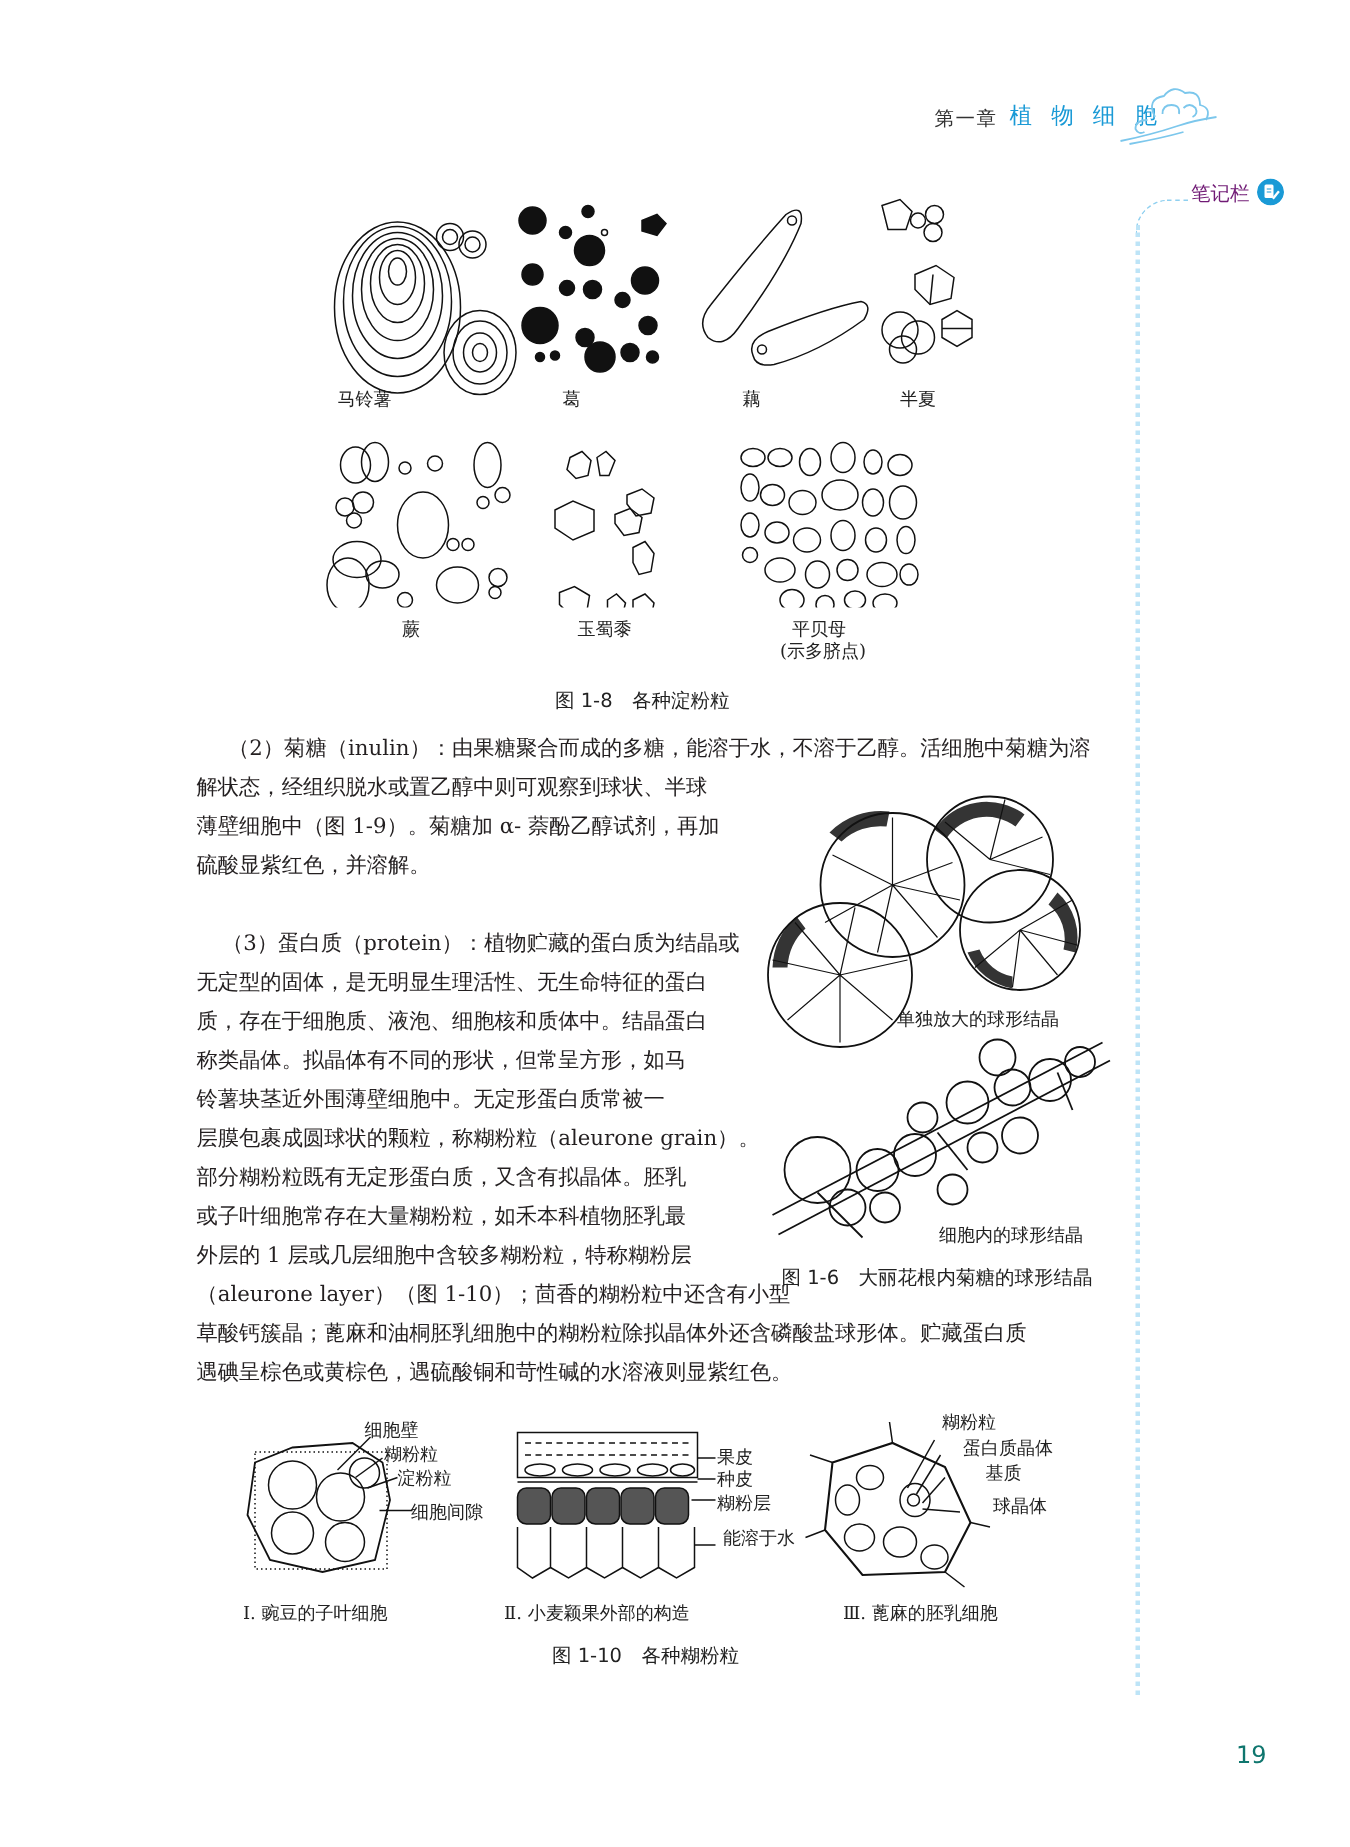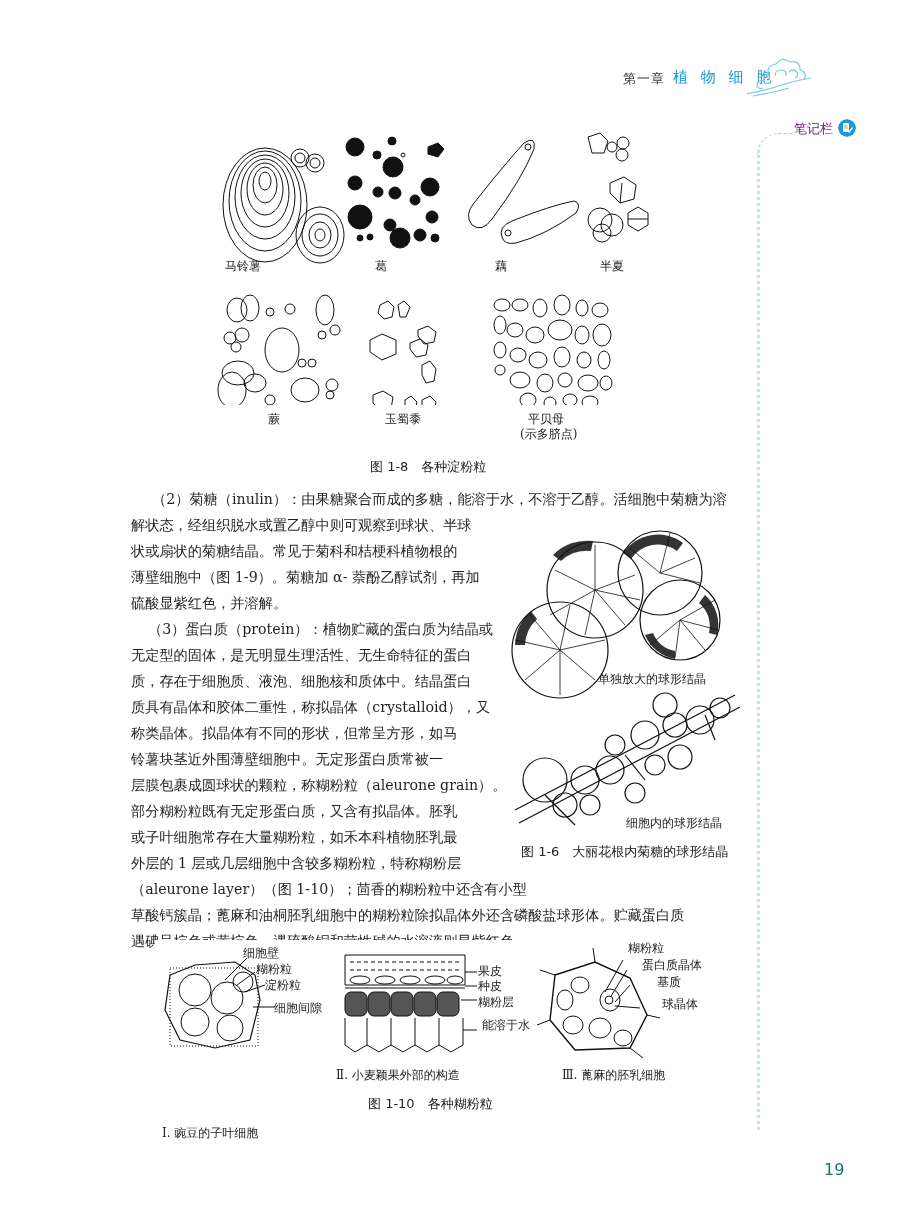--- a/index.html
+++ b/index.html
@@ -202,32 +202,30 @@
 <div class="abs label" style="left:528px;top:411px;width:60px">平贝母</div>
 <div class="abs label" style="left:520px;top:426px;width:76px">(示多脐点)</div>
 
 <div class="abs caption" style="left:370px;top:458px">图 1-8　各种淀粉粒</div>
 
 <div class="abs para" style="left:148px;top:486px">
   <span class="ln" style="margin-left:4px">（2）菊糖（inulin）：由果糖聚合而成的多糖，能溶于水，不溶于乙醇。活细胞中菊糖为溶</span>
 </div>
 <div class="abs para" style="left:131px;top:512px">
   <span class="ln">解状态，经组织脱水或置乙醇中则可观察到球状、半球</span>
-  <span class="ln">状或扇状的菊糖结晶。常见于菊科和桔梗科植物根的</span>
   <span class="ln">薄壁细胞中（图 1-9）。菊糖加 α- 萘酚乙醇试剂，再加</span>
   <span class="ln">硫酸显紫红色，并溶解。</span>
 </div>
 
 <div class="abs para" style="left:148px;top:616px">
   <span class="ln">（3）蛋白质（protein）：植物贮藏的蛋白质为结晶或</span>
 </div>
 <div class="abs para" style="left:131px;top:642px">
   <span class="ln">无定型的固体，是无明显生理活性、无生命特征的蛋白</span>
   <span class="ln">质，存在于细胞质、液泡、细胞核和质体中。结晶蛋白</span>
-  <span class="ln">质具有晶体和胶体二重性，称拟晶体（crystalloid），又</span>
   <span class="ln">称类晶体。拟晶体有不同的形状，但常呈方形，如马</span>
   <span class="ln">铃薯块茎近外围薄壁细胞中。无定形蛋白质常被一</span>
   <span class="ln">层膜包裹成圆球状的颗粒，称糊粉粒（aleurone grain）。</span>
   <span class="ln">部分糊粉粒既有无定形蛋白质，又含有拟晶体。胚乳</span>
   <span class="ln">或子叶细胞常存在大量糊粉粒，如禾本科植物胚乳最</span>
   <span class="ln">外层的 1 层或几层细胞中含较多糊粉粒，特称糊粉层</span>
   <span class="ln">（aleurone layer）（图 1-10）；茴香的糊粉粒中还含有小型</span>
   <span class="ln">草酸钙簇晶；蓖麻和油桐胚乳细胞中的糊粉粒除拟晶体外还含磷酸盐球形体。贮藏蛋白质</span>
   <span class="ln">遇碘呈棕色或黄棕色，遇硫酸铜和苛性碱的水溶液则显紫红色。</span>
 </div>
@@ -344,21 +342,21 @@
       <line x1="460" y1="62" x2="475" y2="45"></line>
         <line x1="460" y1="66" x2="485" y2="68"></line>
     </g>
   </g>
 </svg>
 
 <div class="abs label" style="left:243px;top:945px;text-align:left">细胞壁</div>
 <div class="abs label" style="left:256px;top:961px;text-align:left">糊粉粒</div>
 <div class="abs label" style="left:265px;top:977px;text-align:left">淀粉粒</div>
 <div class="abs label" style="left:274px;top:1000px;text-align:left">细胞间隙</div>
-<div class="abs label" style="left:162px;top:1125px;text-align:right">Ⅰ. 豌豆的子叶细胞</div>
+<div class="abs label" style="left:162px;top:1067px;text-align:right">Ⅰ. 豌豆的子叶细胞</div>
 
 <div class="abs label" style="left:478px;top:963px;text-align:left">果皮</div>
 <div class="abs label" style="left:478px;top:978px;text-align:left">种皮</div>
 <div class="abs label" style="left:478px;top:994px;text-align:right">糊粉层</div>
 <div class="abs label" style="left:482px;top:1017px;text-align:left">能溶于水</div>
 <div class="abs label" style="left:336px;top:1067px;text-align:left">Ⅱ. 小麦颖果外部的构造</div>
 
 <div class="abs label" style="left:628px;top:940px;text-align:left">糊粉粒</div>
 <div class="abs label" style="left:642px;top:957px;text-align:left">蛋白质晶体</div>
 <div class="abs label" style="left:657px;top:974px;text-align:left">基质</div>

